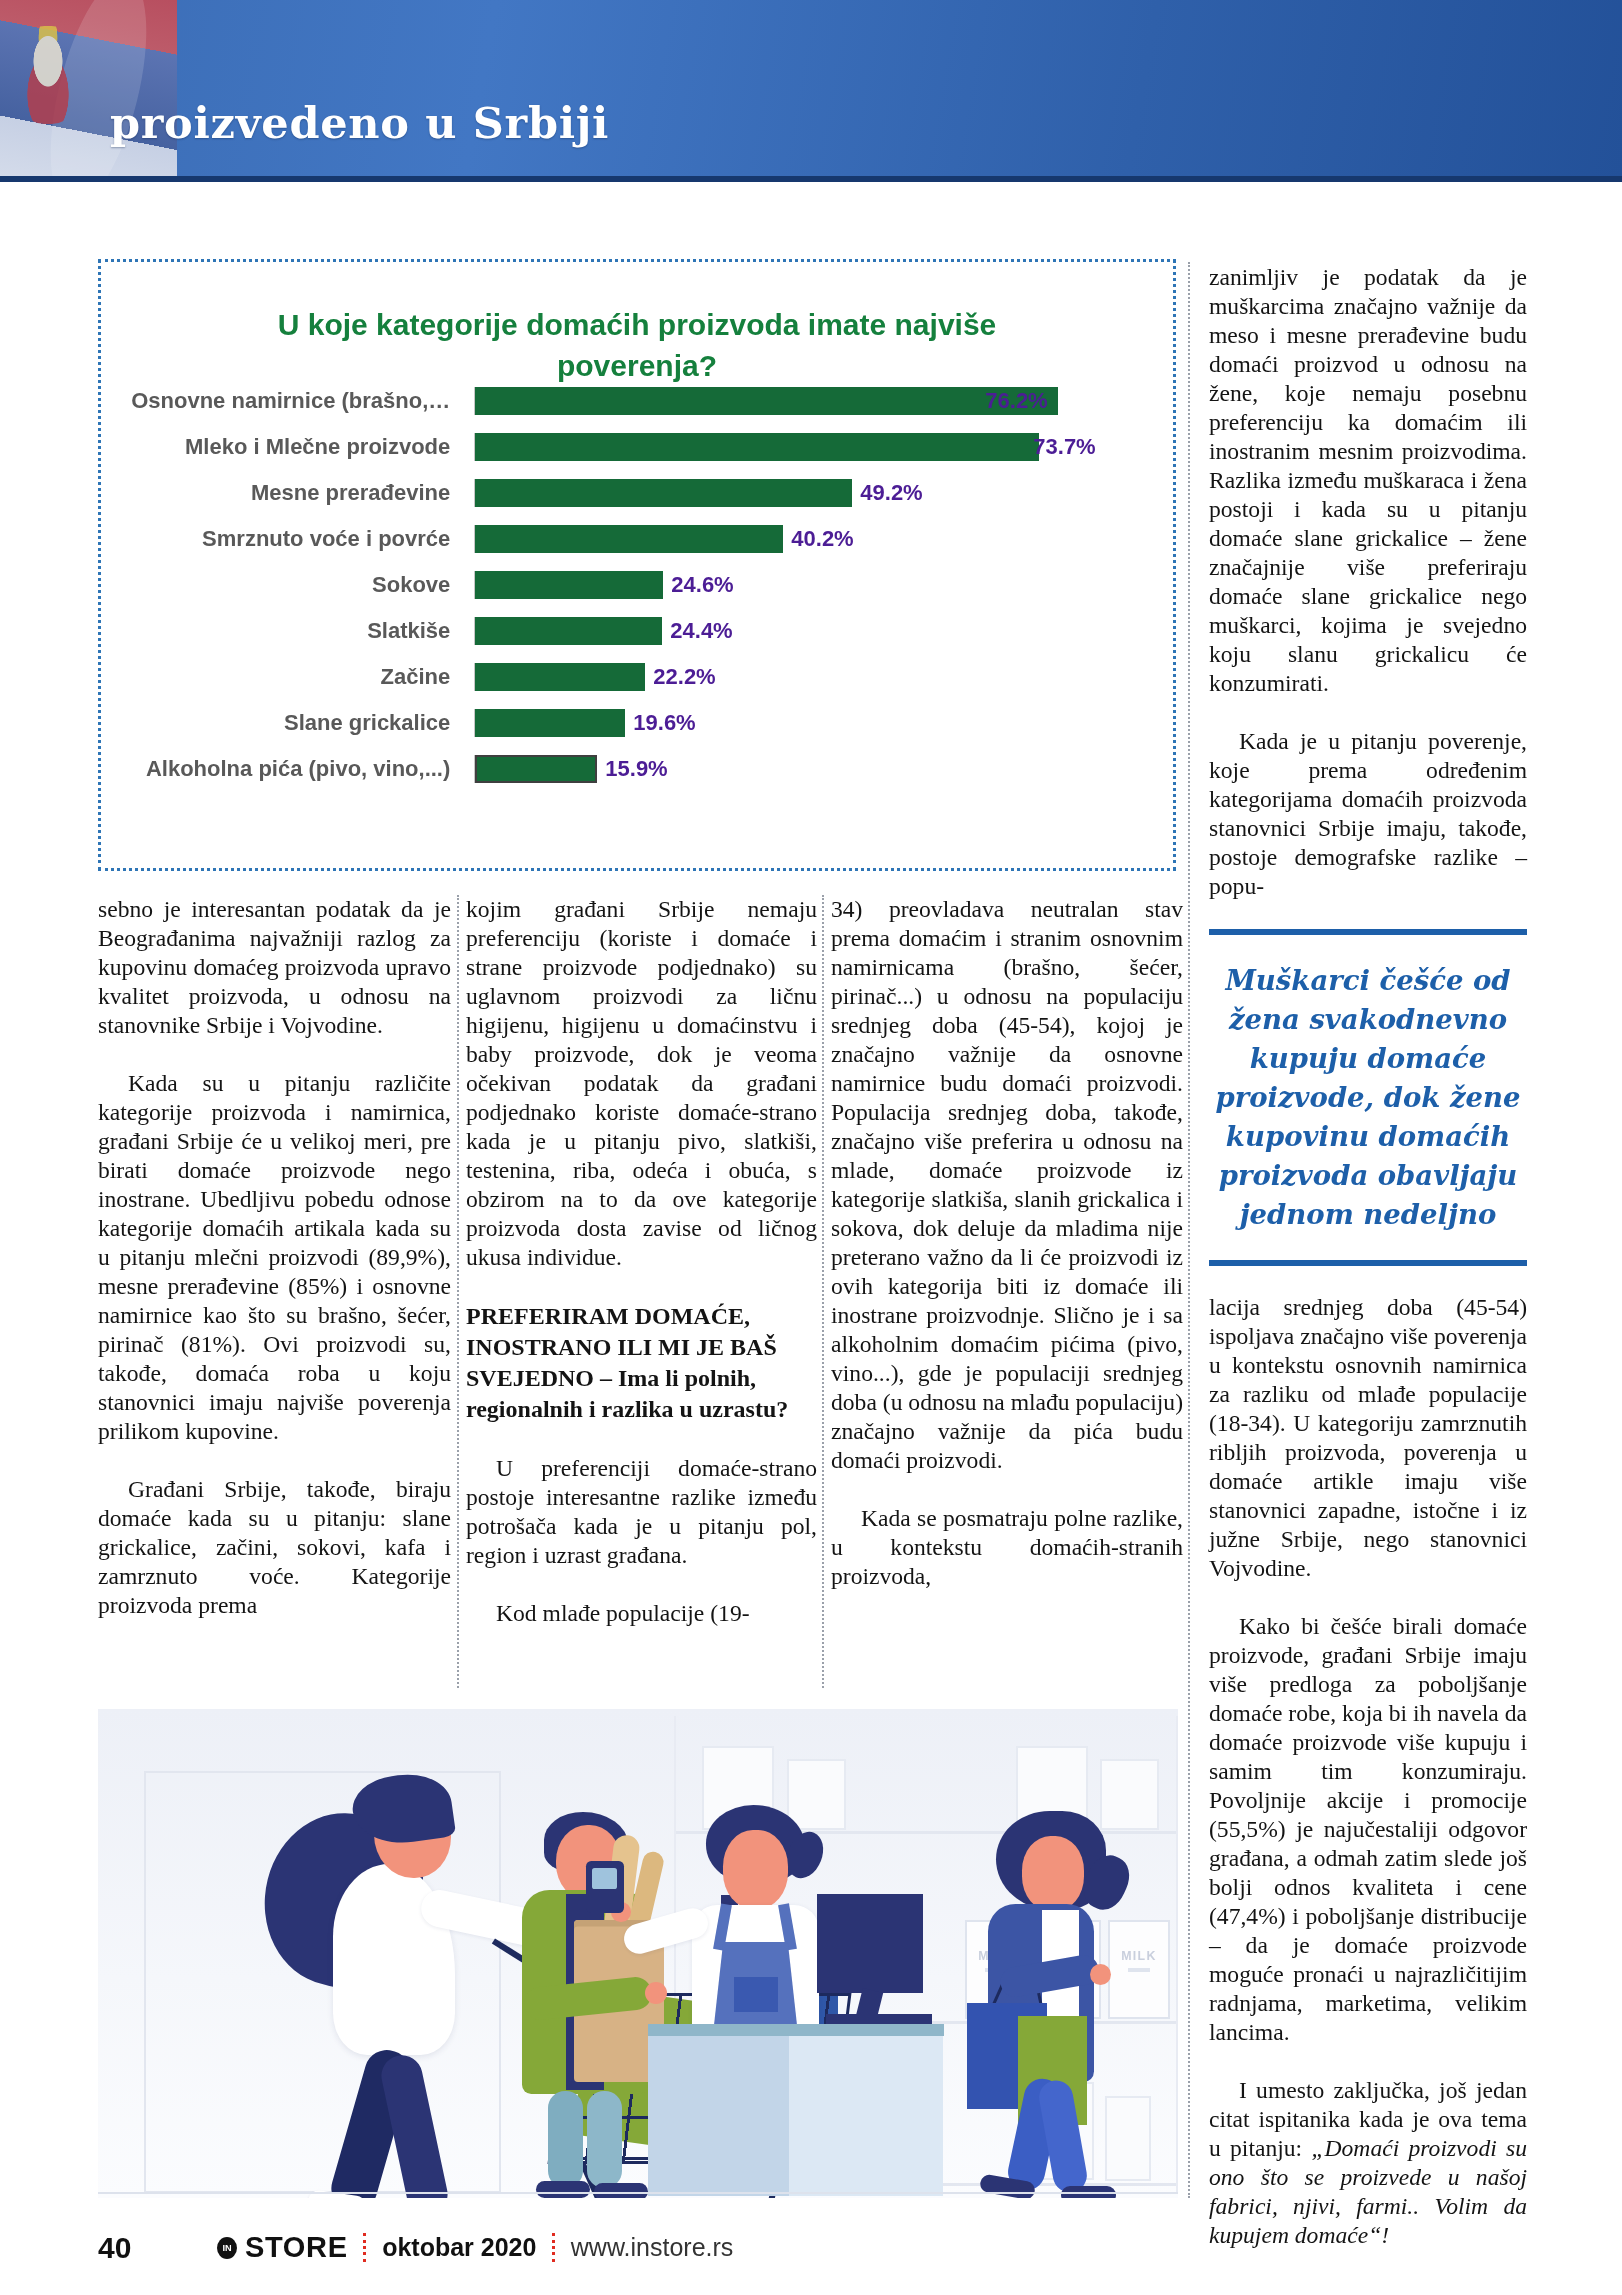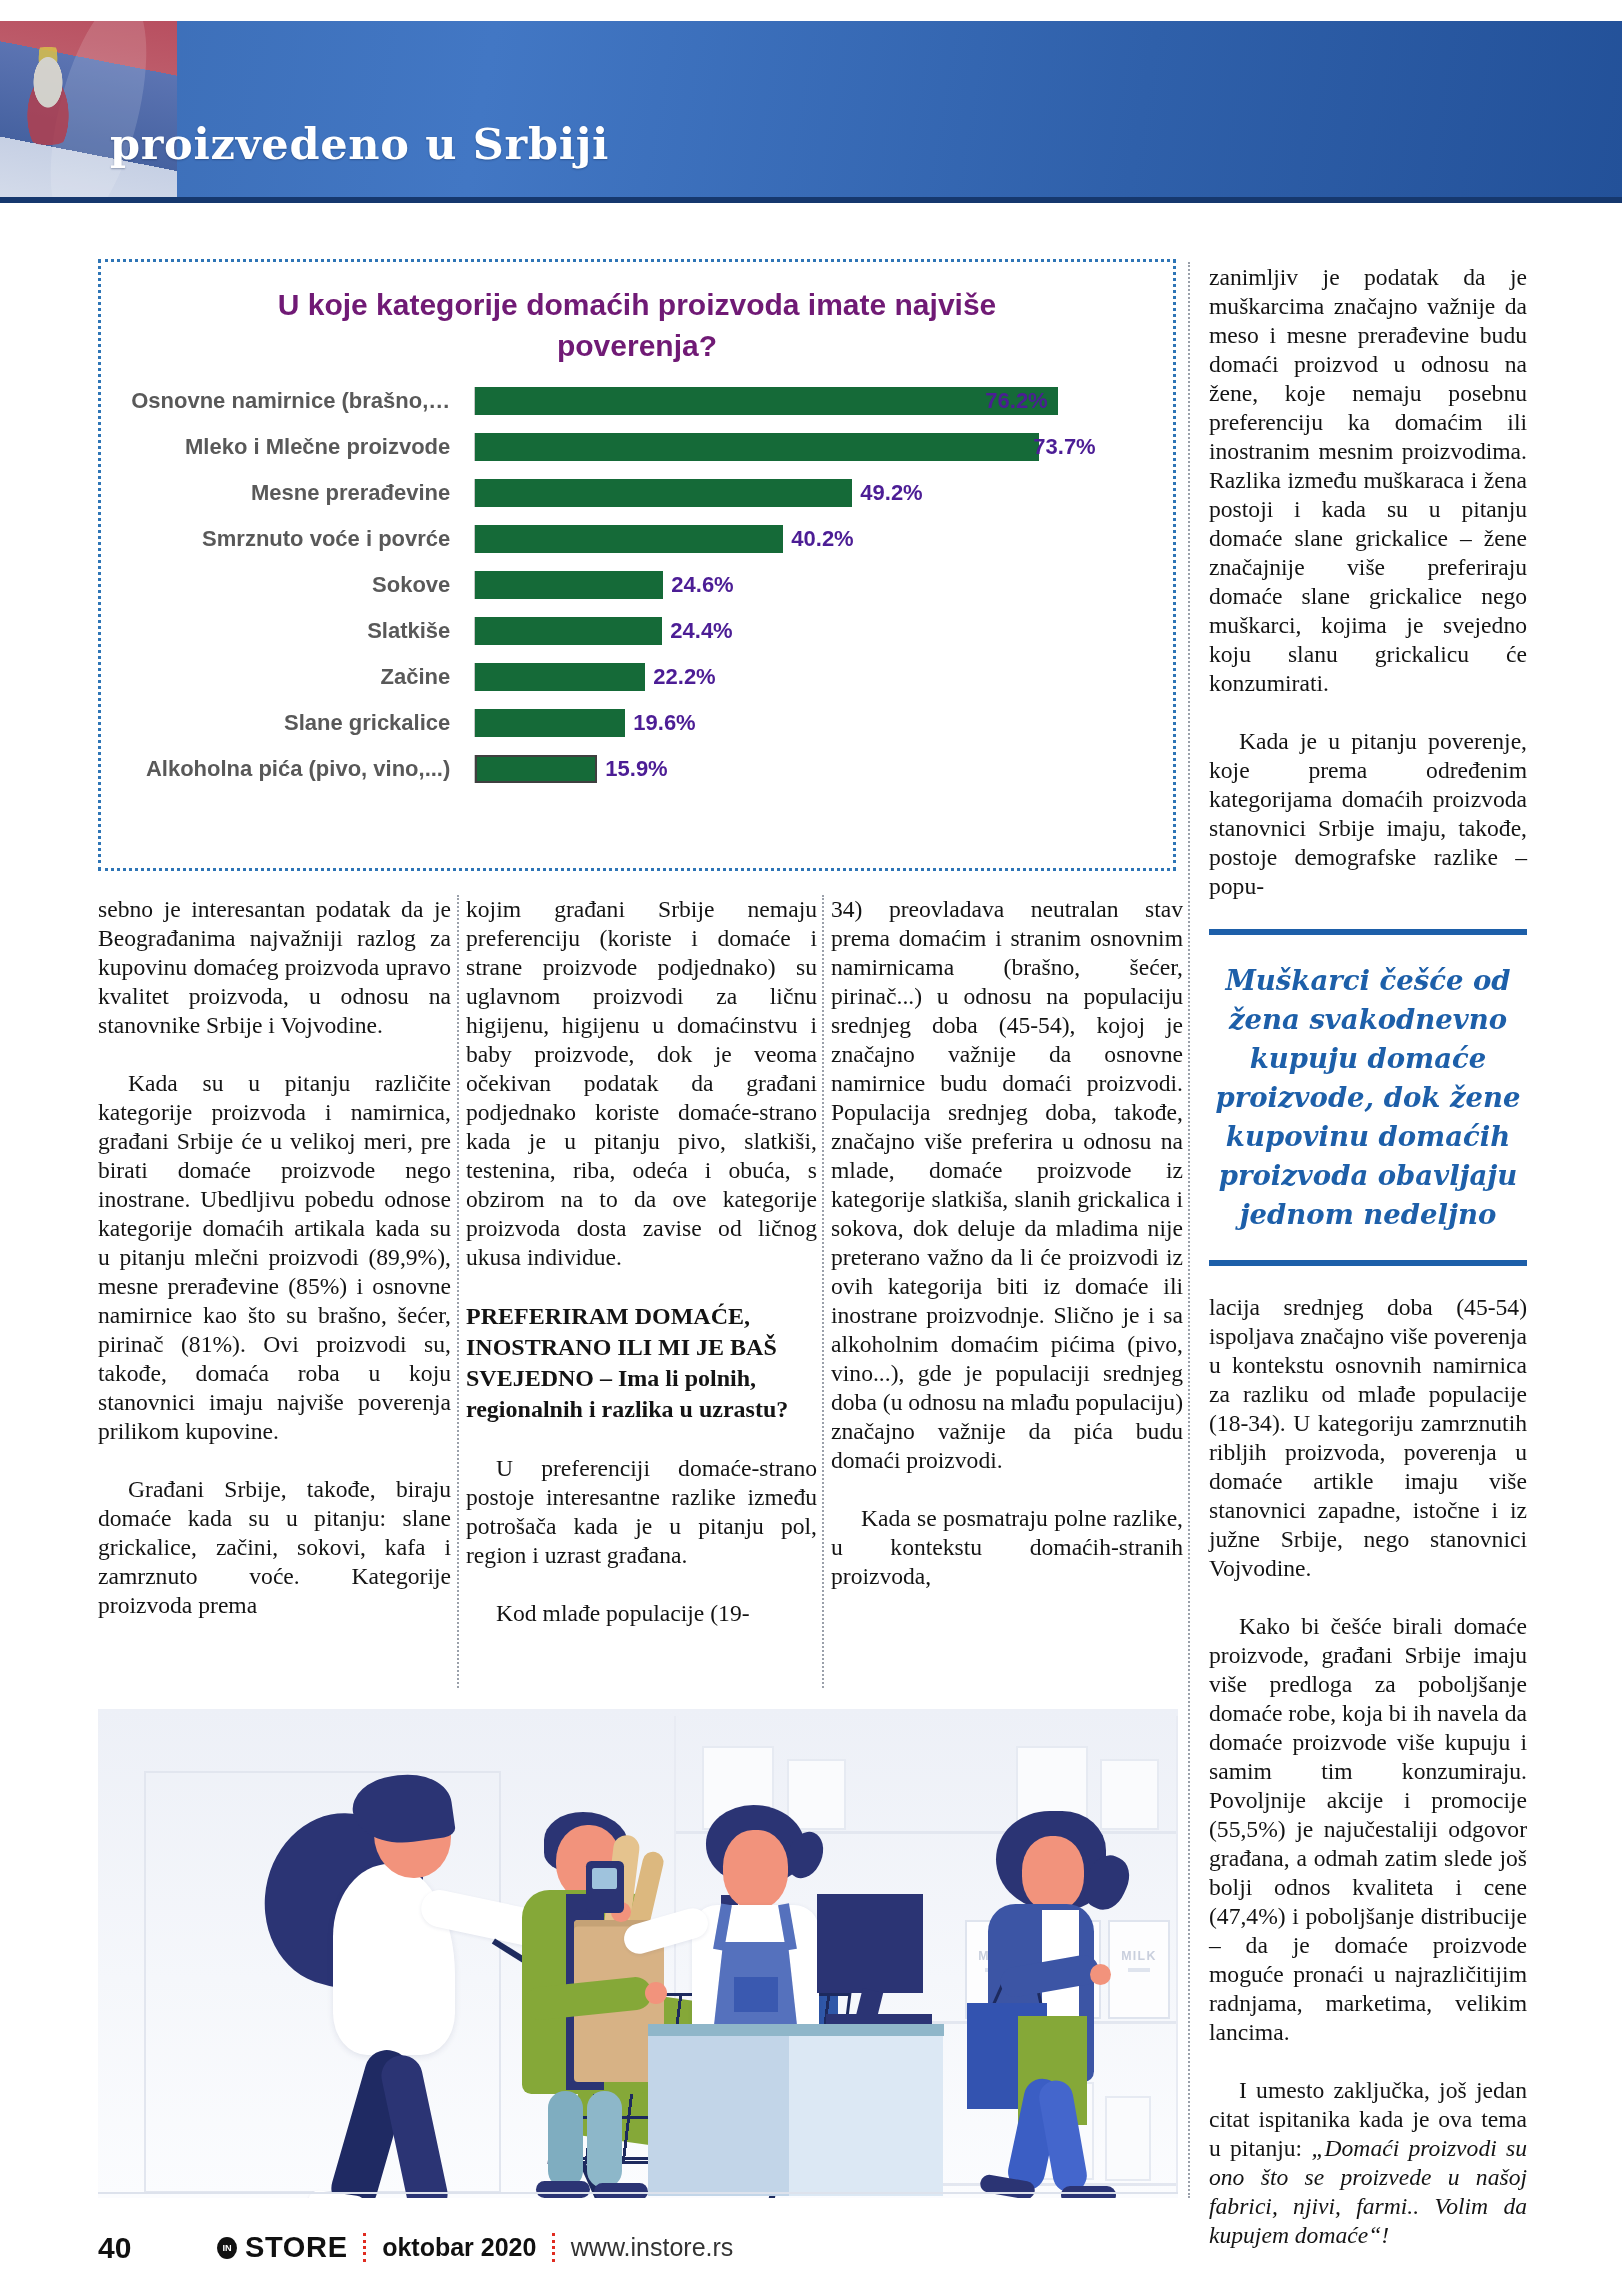--- a/index.html
+++ b/index.html
@@ -6,21 +6,21 @@
   html,body { background:#ffffff; }
   body {
     width:1623px; height:2295px; position:relative; overflow:hidden;
     font-family:"Liberation Serif", serif; color:#141414;
   }
 
   
   .header {
     position:absolute; left:0; top:0; width:1623px; height:182px;
     background:linear-gradient(100deg,#3b6cb4 0%,#4277c4 30%,#2f60aa 70%,#235199 100%);
-    border-bottom:6.5px solid #16386e; overflow:hidden;margin-top:21px;
+    border-bottom:6.5px solid #16386e; overflow:hidden;
   }
   .flag { position:absolute; left:0; top:0; width:177px; height:182px; overflow:hidden; }
   .flag-cloth {
     position:absolute; left:-52px; top:-59px; width:262px; height:301px;
     transform:rotate(16deg);
     background:linear-gradient(175deg,#b84152 0%,#c25a66 33%,#5d74b2 33%,#46619f 62%,#ccd4e6 62%,#e9ecf3 100%);
     border-radius:42% 58% 46% 52%; opacity:.96;
   }
   .flag-fold { position:absolute; left:59px; top:-26px; width:79px; height:236px;
     background:rgba(255,255,255,.14); transform:rotate(14deg); border-radius:50%; }
@@ -34,23 +34,23 @@
     font-family:"DejaVu Serif", serif; font-weight:bold; font-size:43px; color:#ffffff;
     letter-spacing:0.7px; text-shadow:0 1.3px 2px rgba(10,30,70,.35);
   }
 
   
   .chart-box {
     position:absolute; left:98px; top:259px; width:1078px; height:612px;
     border:3.9px dotted #2e75b6; background:#fff;
   }
   .chart-title {
-    margin:22px auto 0 auto; width:772px; text-align:center;
+    margin:42px auto 0 auto; width:772px; text-align:center;
     font-family:"Liberation Sans", sans-serif; font-weight:bold;
-    font-size:30px; line-height:41px; color:#701a75;
+    font-size:30px; line-height:41px; color:#15803d;
   }
   .bars { position:absolute; left:18.3px; right:17px; top:116px; }
   .bar-row { display:flex; align-items:center; height:46px; }
   .bar-label {
     width:355px; text-align:right; padding-right:24px; white-space:nowrap;
     font-family:"Liberation Sans", sans-serif; font-weight:bold; font-size:22px; color:#595959;
   }
   .bar-track { flex:1; position:relative; height:27.5px; border-left:1.3px solid #c6c6c6; }
   .bar-fill { position:absolute; left:0; top:0; height:27.5px; background:#156a38; }
   .bar-fill.outlined { border:2.6px solid #3f3f3f; }

